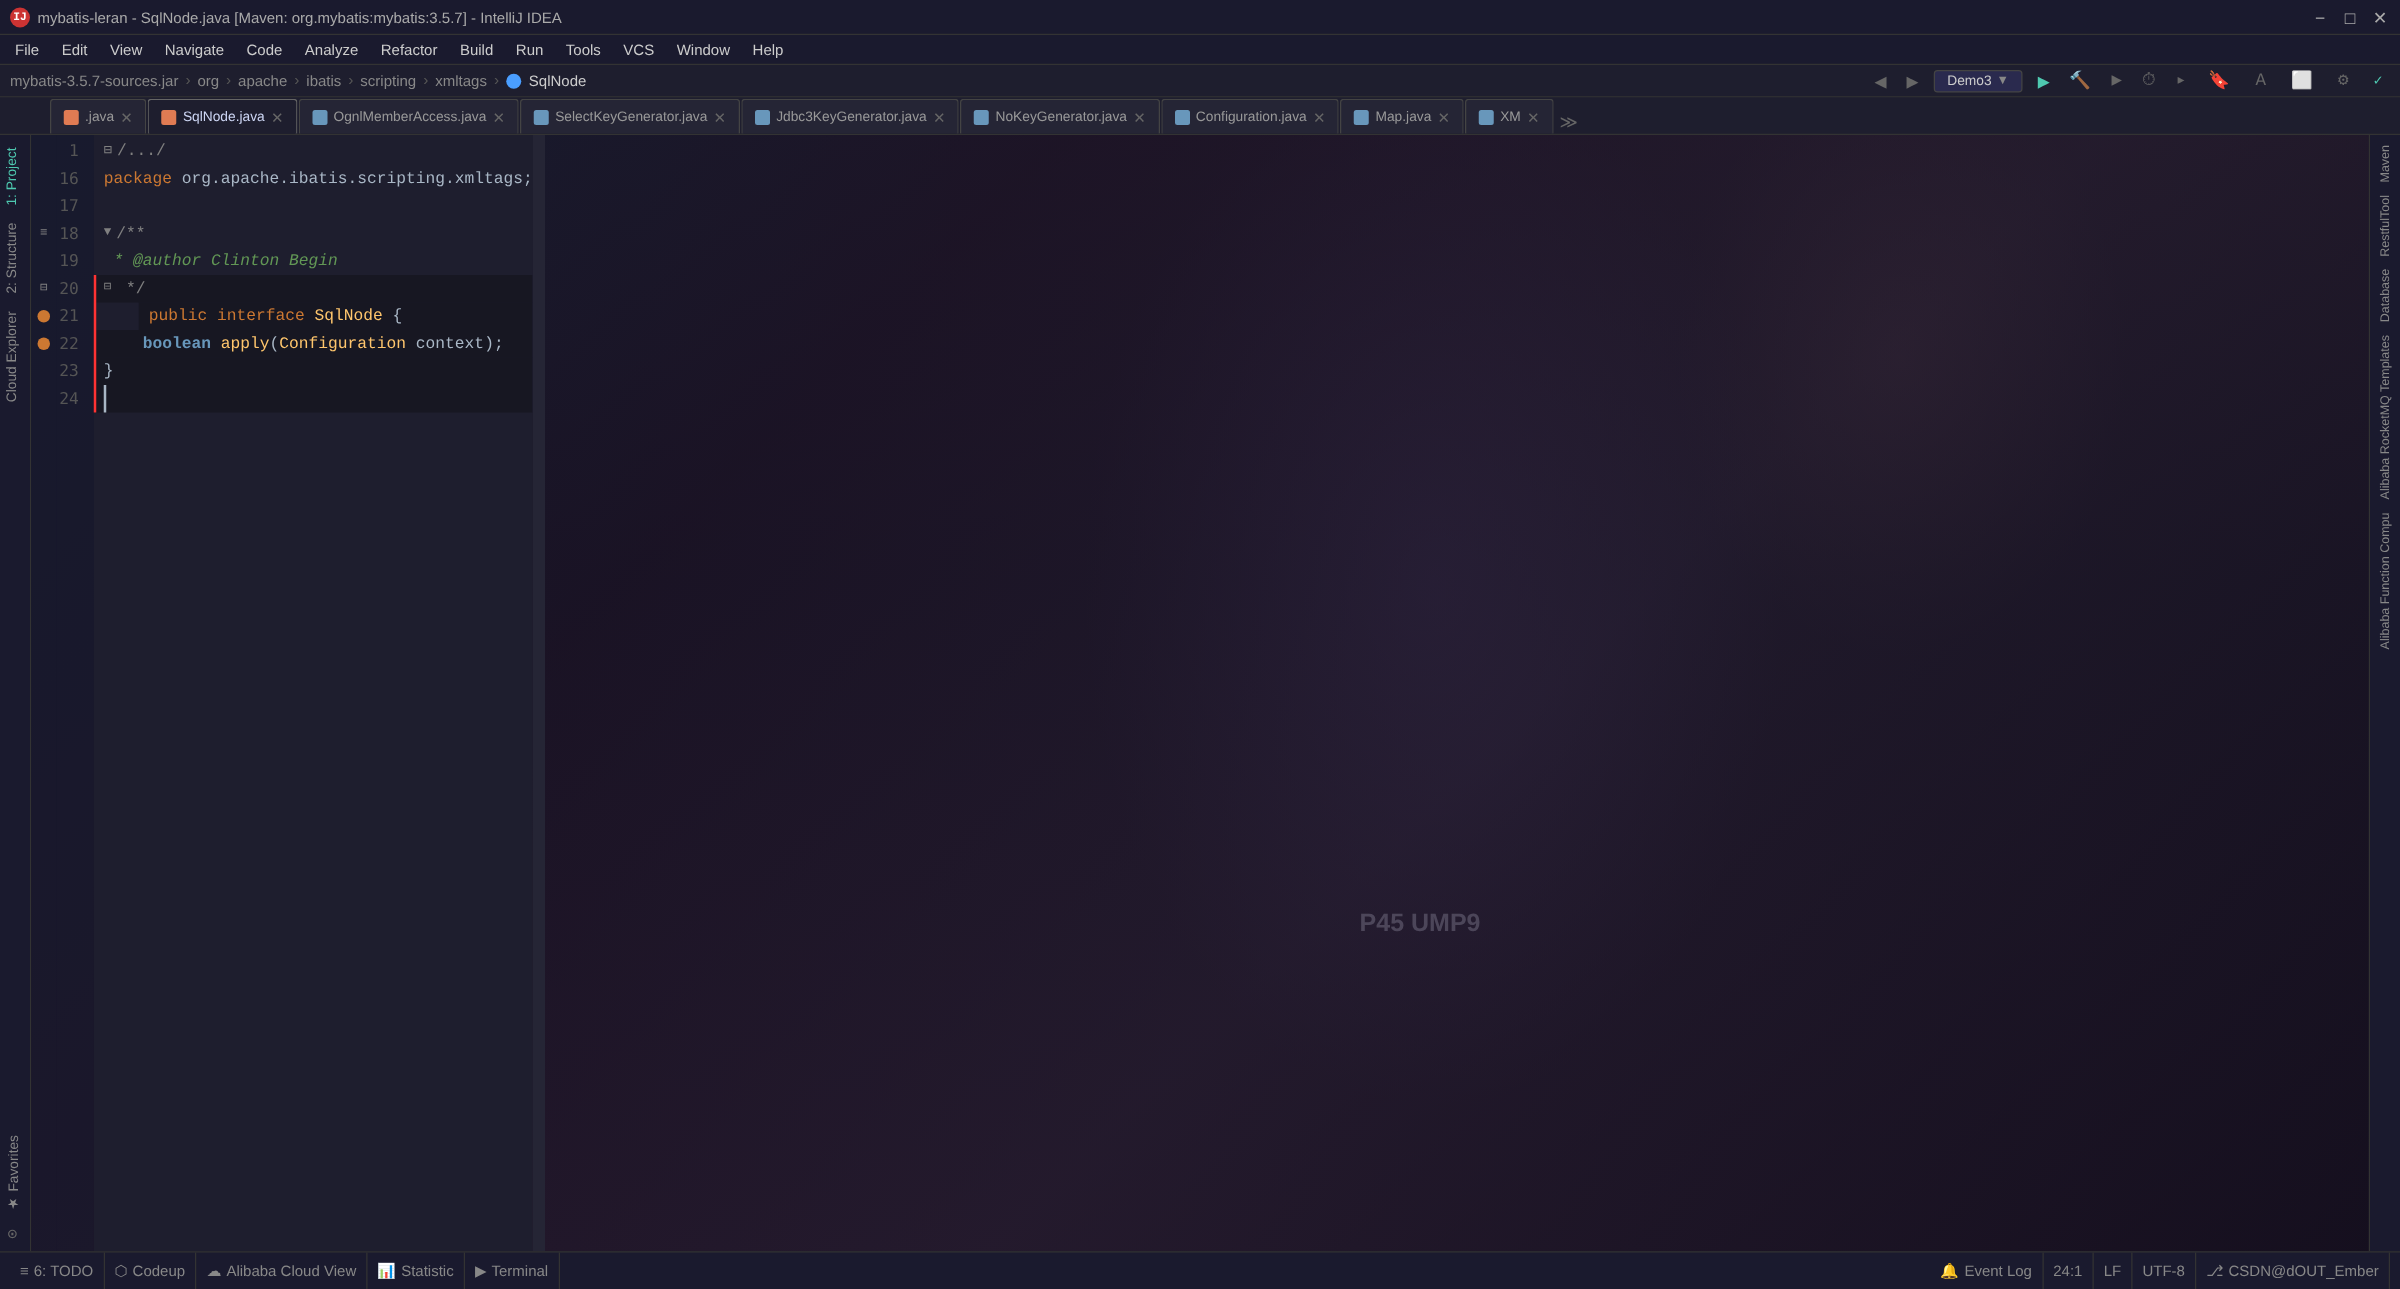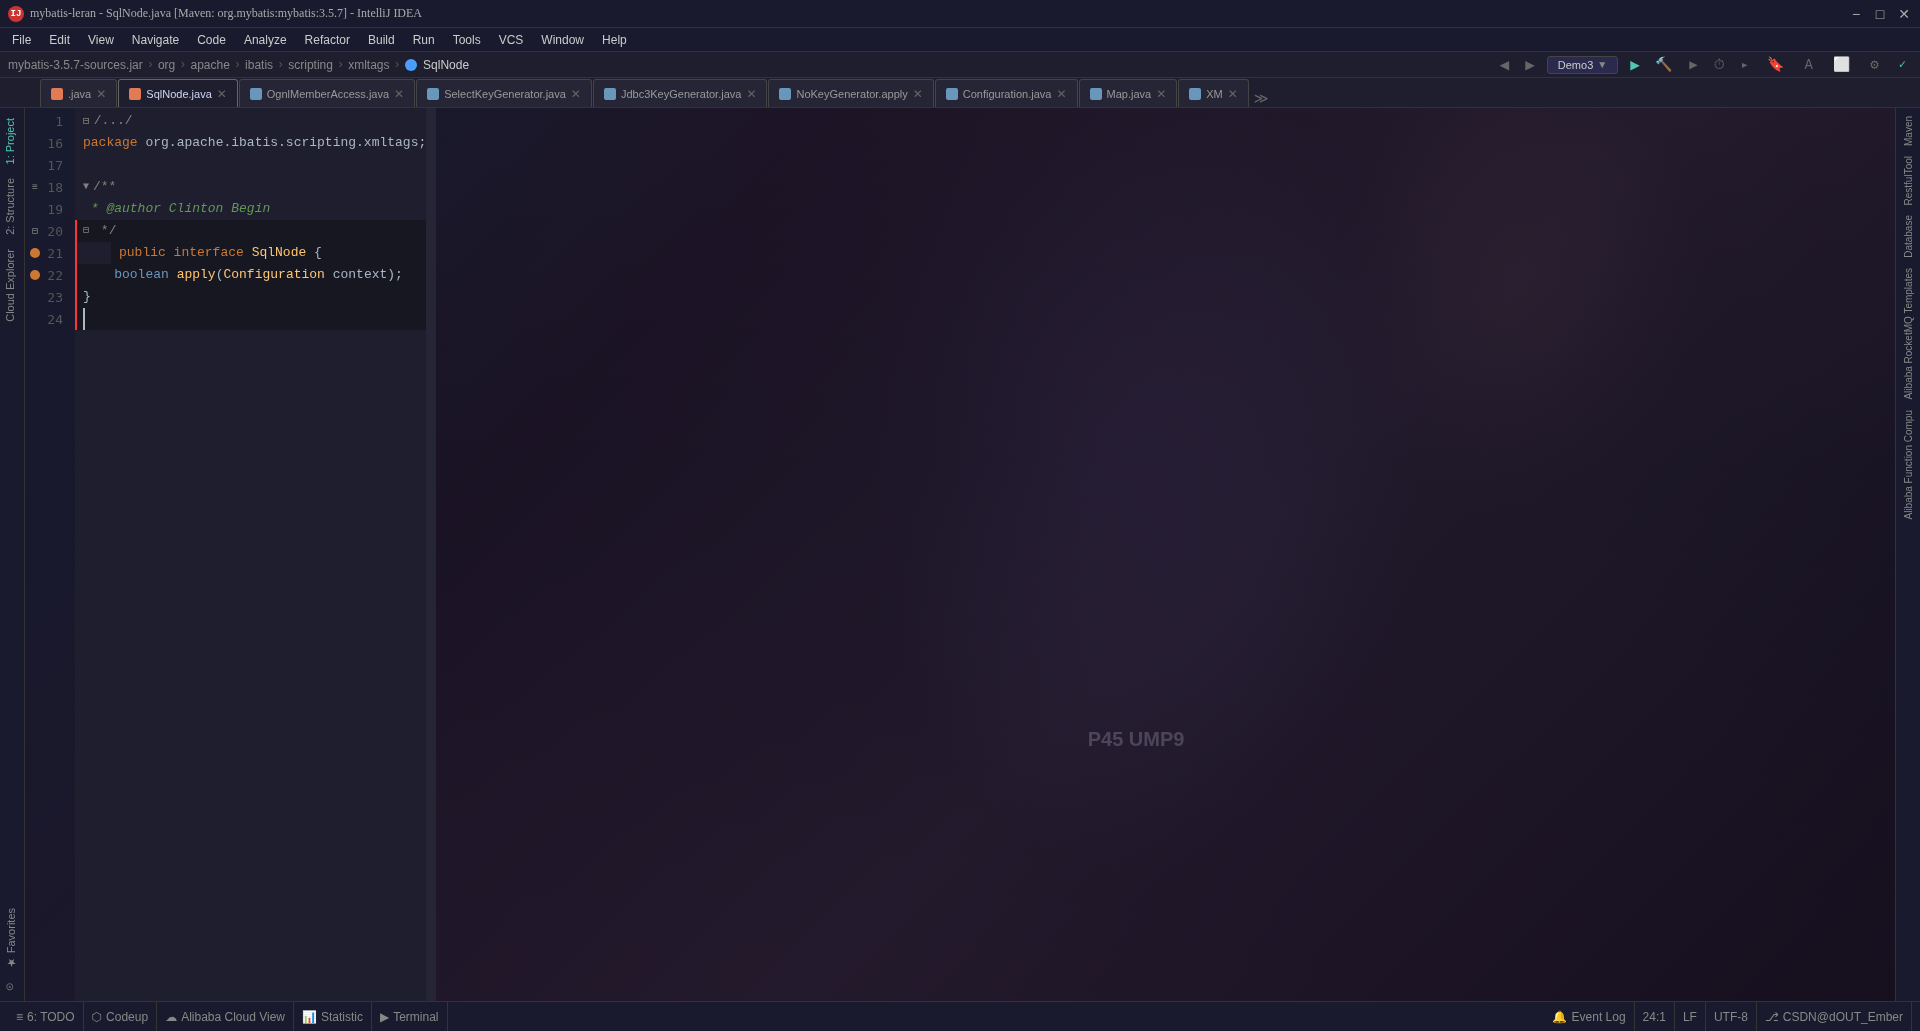--- a/index.html
+++ b/index.html
@@ -36,21 +36,21 @@
       display: flex;
       align-items: center;
       justify-content: center;
       font-size: 9px;
       color: white;
       font-weight: bold;
     }
     #title-bar-title {
       color: #aaa;
       font-size: 12px;
-      font-family: Liberation Serif, serif;
+      font-family: Liberation Sans, sans-serif;
     }
     #title-bar-controls {
       display: flex;
       align-items: center;
       gap: 8px;
     }
     .title-btn {
       width: 16px;
       height: 16px;
       border: none;
@@ -226,21 +226,21 @@
       color: rgba(180,180,200,0.15);
       letter-spacing: 8px;
       font-family: Arial, sans-serif;
       z-index: 0;
       pointer-events: none;
       white-space: nowrap;
     }
 
     
     .kw { color: #cc7832; } 
-    .kw2 { color: #6897bb; } 
+    .kw2 { color: #6897bb; font-weight: bold; } 
     .cm { color: #808080; }
     .cls { color: #ffc66d; }
     .fn { color: #ffc66d; } 
     .it { color: #629755; font-style: italic; } 
 
     
     #right-sidebar {
       width: 25px;
       background: #1a1a2e;
       display: flex;
@@ -470,21 +470,21 @@
     <span>SelectKeyGenerator.java</span>
     <span class="tab-close">✕</span>
   </div>
   <div class="tab">
     <span style="display:inline-block;width:12px;height:12px;background:#6897bb;border-radius:2px;"></span>
     <span>Jdbc3KeyGenerator.java</span>
     <span class="tab-close">✕</span>
   </div>
   <div class="tab">
     <span style="display:inline-block;width:12px;height:12px;background:#6897bb;border-radius:2px;"></span>
-    <span>NoKeyGenerator.apply</span>
+    <span>NoKeyGenerator.java</span>
     <span class="tab-close">✕</span>
   </div>
   <div class="tab">
     <span style="display:inline-block;width:12px;height:12px;background:#6897bb;border-radius:2px;"></span>
     <span>Configuration.java</span>
     <span class="tab-close">✕</span>
   </div>
   <div class="tab">
     <span style="display:inline-block;width:12px;height:12px;background:#6897bb;border-radius:2px;"></span>
     <span>Map.java</span>

